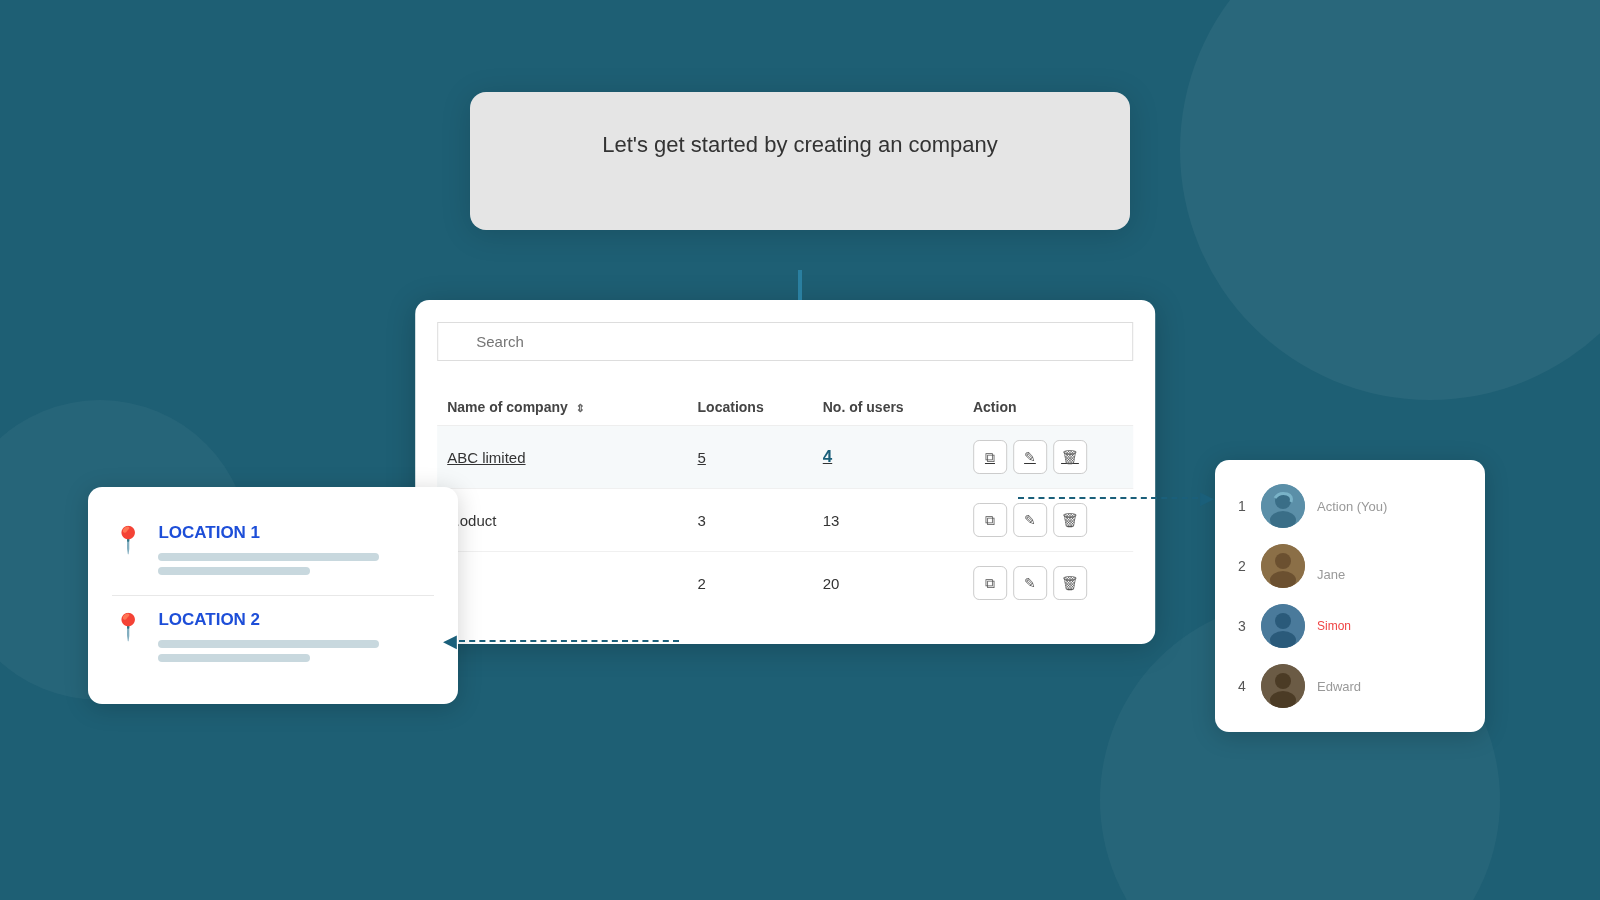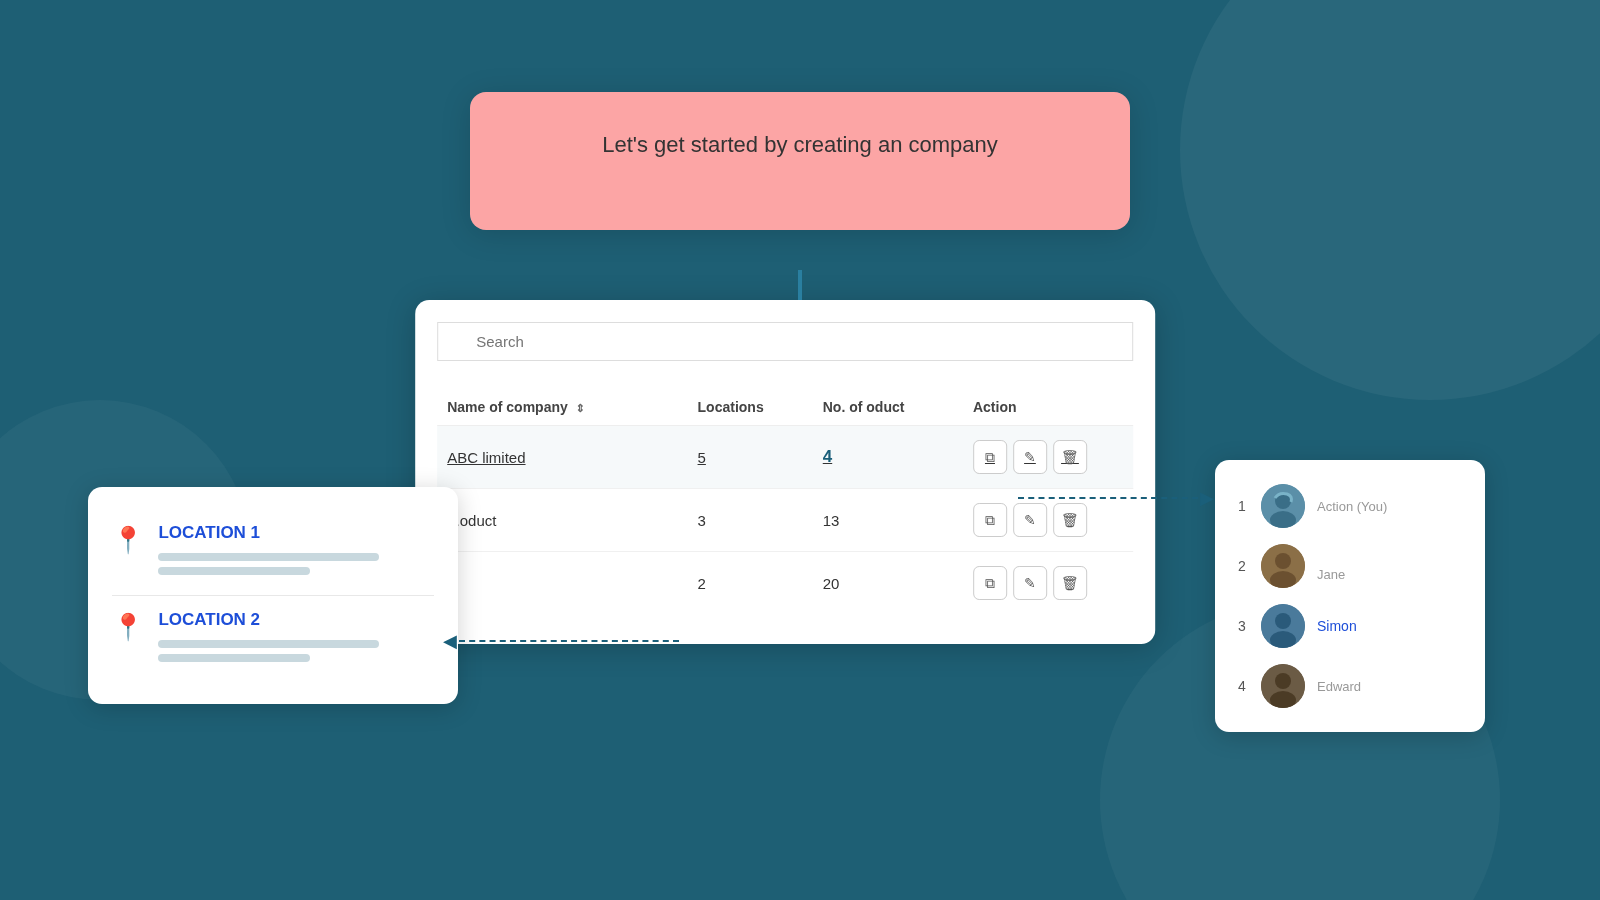--- a/index.html
+++ b/index.html
@@ -42,21 +42,21 @@
       left: -50px;
     }
 
     
     .main-card {
       position: absolute;
       top: 92px;
       left: 50%;
       transform: translateX(-50%);
       width: 660px;
-      background: #fca5a5;
+      background: #e5e5e5;
       border-radius: 16px;
       padding: 40px 50px 44px;
       text-align: center;
       z-index: 10;
       box-shadow: 0 4px 30px rgba(0,0,0,0.15);
     }
 
     .main-card-subtitle {
       font-size: 22px;
       color: #333;
@@ -339,21 +339,21 @@
     <span class="search-icon-inner">🔍</span>
     <input class="search-bar" type="text" placeholder="Search" style="">
   </div>
 
   <div class="table-header">
     <div>
       <span>Name of company</span>
       <span class="sort-icon">⇕</span>
     </div>
     <div>Locations</div>
-    <div>No. of oduct</div>
+    <div>No. of users</div>
     <div>Action</div>
   </div>
 
   <div class="table-row row-highlight">
     <div>ABC limited</div>
     <div>5</div>
     <div class="col-bold">4</div>
     <div class="action-btns">
       <button class="action-btn">⧉</button>
       <button class="action-btn">✎</button>
@@ -443,21 +443,21 @@
 
   <div class="user-row">
     <span class="user-number">3</span>
     <div class="user-avatar avatar-3">
       <svg width="44" height="44" viewBox="0 0 44 44" xmlns="http://www.w3.org/2000/svg">
         <circle cx="22" cy="22" r="22" fill="#4a7a9b"></circle>
         <circle cx="22" cy="17" r="8" fill="#2a5a7a"></circle>
         <ellipse cx="22" cy="36" rx="13" ry="9" fill="#2a5a7a"></ellipse>
       </svg>
     </div>
-    <div style="font-size:14px;color:#1d4ed8;flex:1;">Simon</div>
+    <div style="font-size:12px;color:#ef4444;flex:1;">Simon</div>
   </div>
 
   <div class="user-row">
     <span class="user-number">4</span>
     <div class="user-avatar avatar-4">
       <svg width="44" height="44" viewBox="0 0 44 44" xmlns="http://www.w3.org/2000/svg">
         <circle cx="22" cy="22" r="22" fill="#6b5b45"></circle>
         <circle cx="22" cy="17" r="8" fill="#4b3b25"></circle>
         <ellipse cx="22" cy="36" rx="13" ry="9" fill="#4b3b25"></ellipse>
       </svg>

